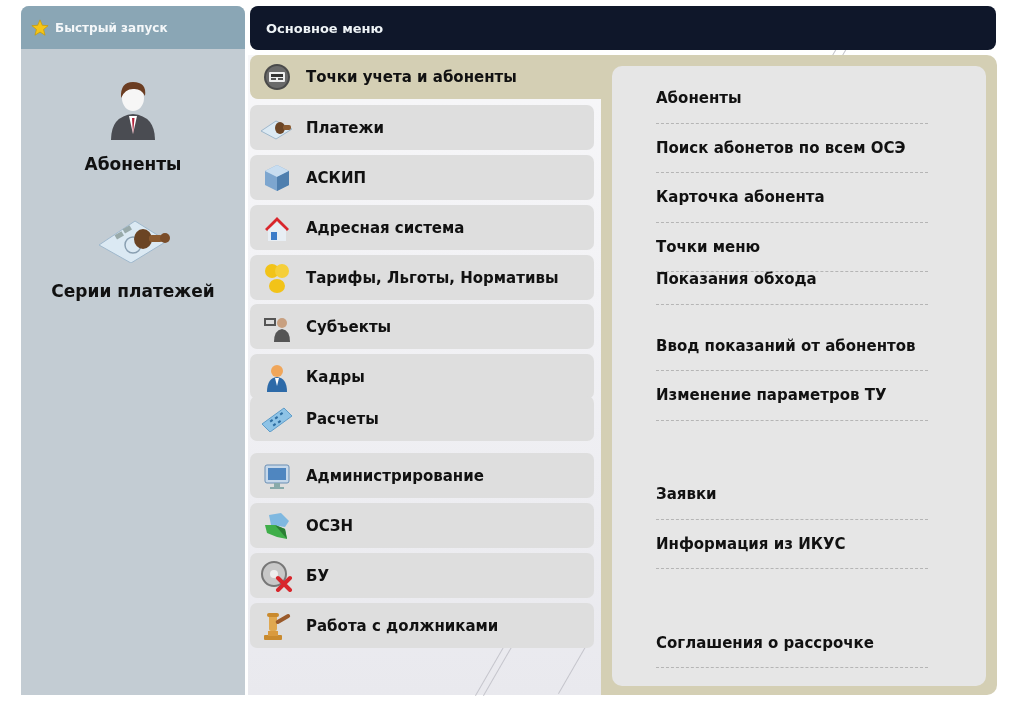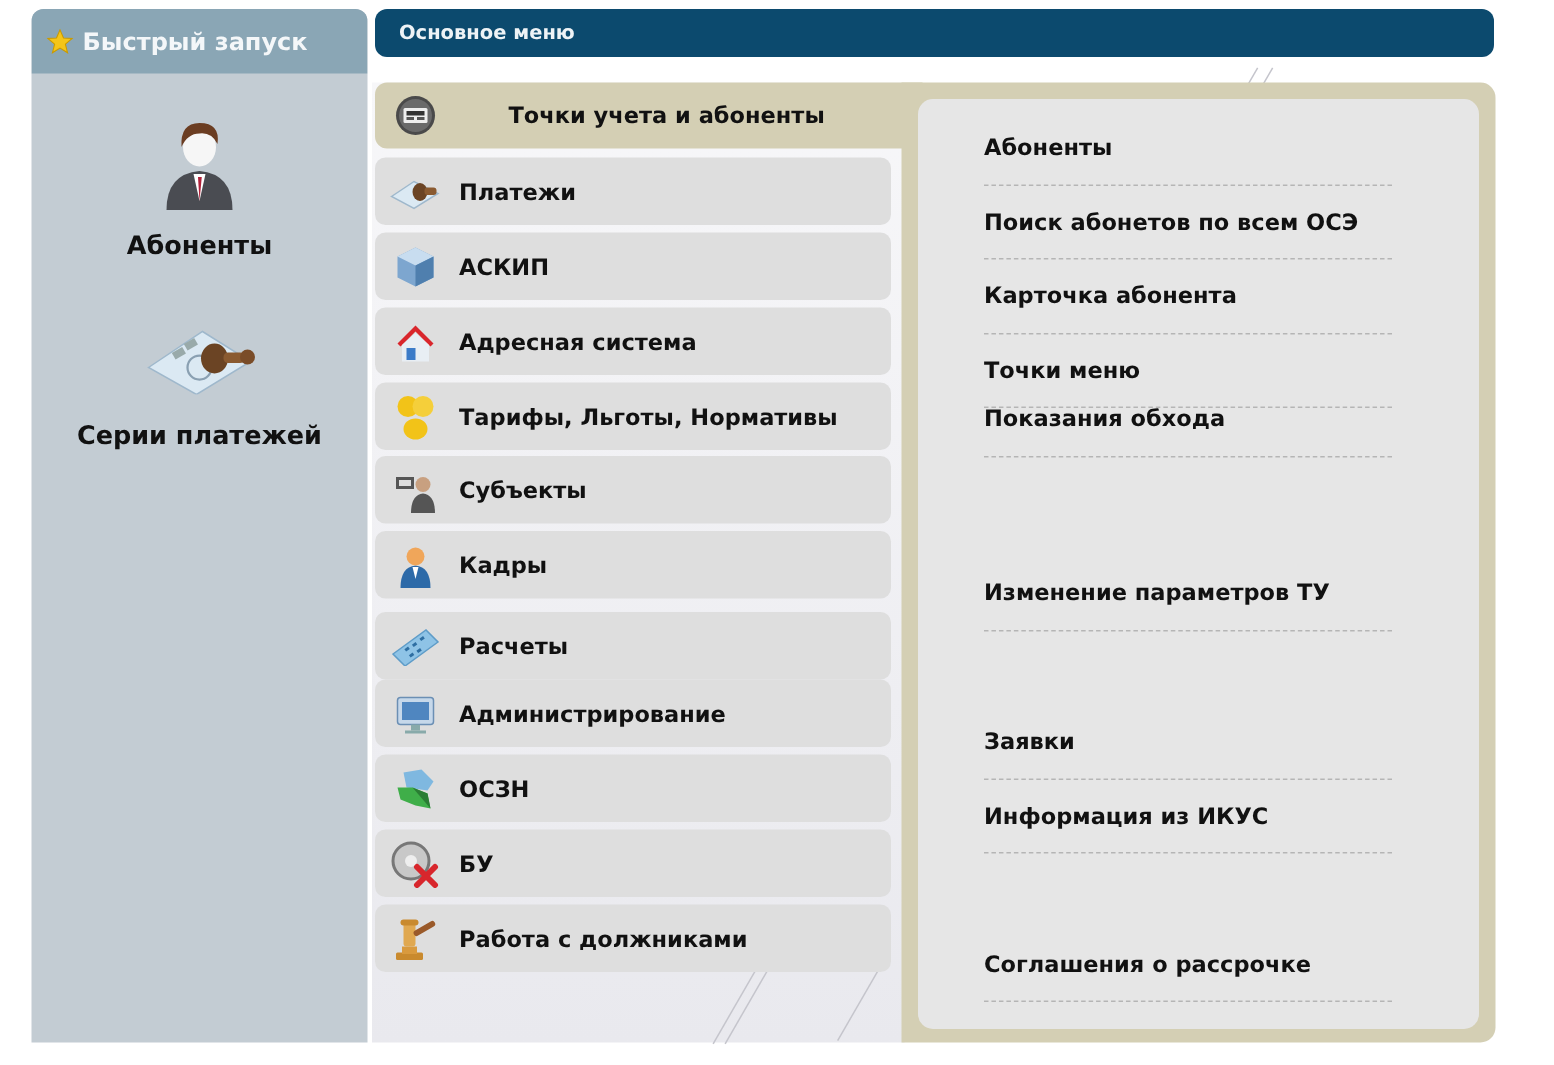--- a/index.html
+++ b/index.html
@@ -7,31 +7,31 @@
     width:1036px; height:710px; background:#ffffff; position:relative; overflow:hidden;
     font-family: "DejaVu Sans", "Liberation Sans", sans-serif;
   }
   
   .quick {
     position:absolute; left:21px; top:6px; width:224px; height:689px;
     background:#c3ccd3; border-radius:8px 8px 0 0; overflow:hidden;
   }
   .quick-header {
     height:43px; background:#8aa6b5; display:flex; align-items:center; padding-left:10px;
-    color:#f4f7f9; font-weight:bold; font-size:16px;
+    color:#f4f7f9; font-weight:bold; font-size:12px;
   }
   .quick-header .star { width:18px; height:18px; margin-right:6px; }
   .quick-item { position:absolute; left:0; width:224px; text-align:center; cursor:pointer; }
   .quick-item .label { font-weight:bold; font-size:17px; color:#111; display:block; }
   .quick-item svg { display:block; margin:0 auto; }
 
   
   .main-header {
-    position:absolute; left:250px; top:6px; width:746px; height:32px;
-    background:#0c4a6e; border-radius:8px; display:flex; align-items:center; padding-left:16px; box-sizing:border-box;
+    position:absolute; left:250px; top:6px; width:746px; height:44px;
+    background:#0f172a; border-radius:8px; display:flex; align-items:center; padding-left:16px; box-sizing:border-box;
     color:#eef3f6; font-weight:bold; font-size:13px;
   }
 
   
   .cat-area {
     position:absolute; left:248px; top:55px; width:355px; height:640px;
     background:linear-gradient(#f7f7f9,#e9e9ee);
   }
   .cat {
     position:absolute; left:2px; width:344px; height:45px; border-radius:7px;
@@ -104,21 +104,21 @@
 </div>
 
 <div class="cat-area">
   <div class="diag" style="left:262px;top:580px;height:70px;transform:rotate(30deg);"></div>
   <div class="diag" style="left:270px;top:580px;height:70px;transform:rotate(30deg);"></div>
   <div class="diag" style="left:338px;top:590px;height:56px;transform:rotate(30deg);"></div>
 </div>
 
 <div class="sub-frame"></div>
 
-<div class="cat active" style="left:250px;top:55px;gap:33px;">
+<div class="cat active" style="left:250px;top:55px;">
   <span class="icon">
     <svg width="30" height="30" viewBox="0 0 30 30">
         <circle cx="15" cy="15" r="13" fill="#4a4a4a"></circle>
         <circle cx="15" cy="15" r="11" fill="#6a6a6a"></circle>
         <rect x="7" y="10" width="16" height="10" rx="1" fill="#eee"></rect>
         <rect x="9" y="12" width="12" height="3" fill="#333"></rect>
         <rect x="9" y="16" width="5" height="2" fill="#555"></rect>
         <rect x="16" y="16" width="5" height="2" fill="#555"></rect>
       </svg>
   </span>
@@ -185,21 +185,21 @@
   <span class="icon">
     <svg width="26" height="30" viewBox="0 0 26 30">
         <path d="M3 30 Q3 16 13 15 Q23 16 23 30 Z" fill="#2d6aa8"></path>
         <circle cx="13" cy="9" r="6" fill="#f0a65a"></circle>
         <path d="M11 16 L13 24 L15 16 Z" fill="#fff"></path>
       </svg>
   </span>
   <span class="text">Кадры</span>
 </div>
 
-<div class="cat" style="left:250px;top:408px;">
+<div class="cat" style="left:250px;top:396px;">
   <span class="icon">
     <svg width="34" height="26" viewBox="0 0 34 26">
         <polygon points="2,18 24,2 32,10 10,26" fill="#8ec3e6" stroke="#5e9cc8"></polygon>
         <g fill="#2e6ea2">
           <rect x="10" y="14" width="3" height="2" transform="rotate(-36 11 15)"></rect>
           <rect x="15" y="11" width="3" height="2" transform="rotate(-36 16 12)"></rect>
           <rect x="20" y="7" width="3" height="2" transform="rotate(-36 21 8)"></rect>
           <rect x="13" y="18" width="3" height="2" transform="rotate(-36 14 19)"></rect>
           <rect x="18" y="15" width="3" height="2" transform="rotate(-36 19 16)"></rect>
         </g>
@@ -264,20 +264,23 @@
     </div>
   <div class="sub-item" style="top:107px;">
       <span>Карточка абонента</span>
     </div>
   <div class="sub-item" style="top:156.5px;">
       <span>Точки меню</span>
     </div>
   <div class="sub-item" style="top:189px;">
       <span>Показания обхода</span>
     </div>
+  <div class="sub-item" style="top:255.5px;">
+      <span>Ввод показаний от абонентов</span>
+    </div>
   <div class="sub-item" style="top:305px;">
       <span>Изменение параметров ТУ</span>
     </div>
   <div class="sub-item" style="top:404px;">
       <span>Заявки</span>
     </div>
   <div class="sub-item" style="top:453.5px;">
       <span>Информация из ИКУС</span>
     </div>
   <div class="sub-item" style="top:552.5px;">

